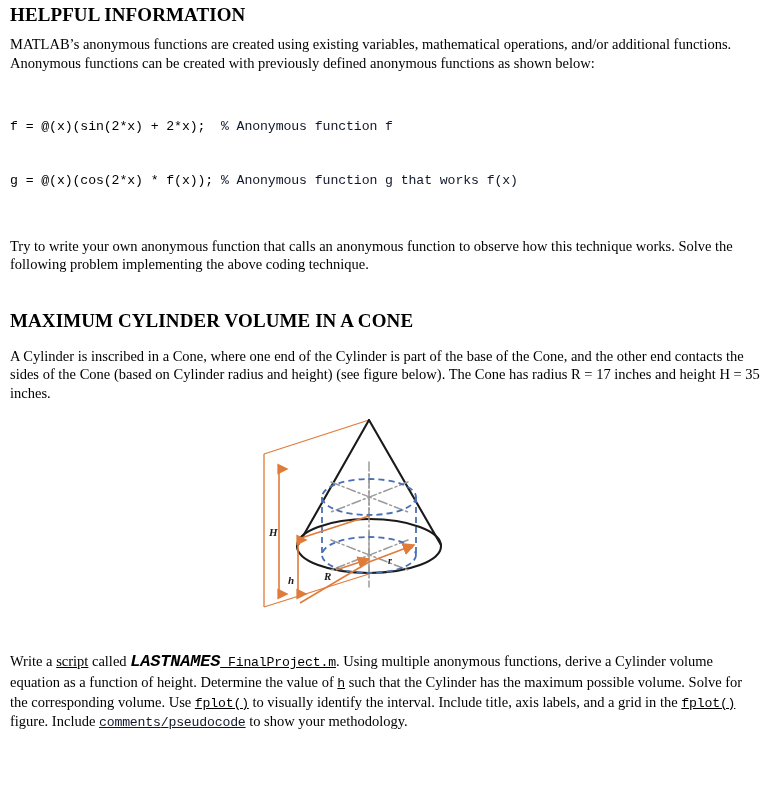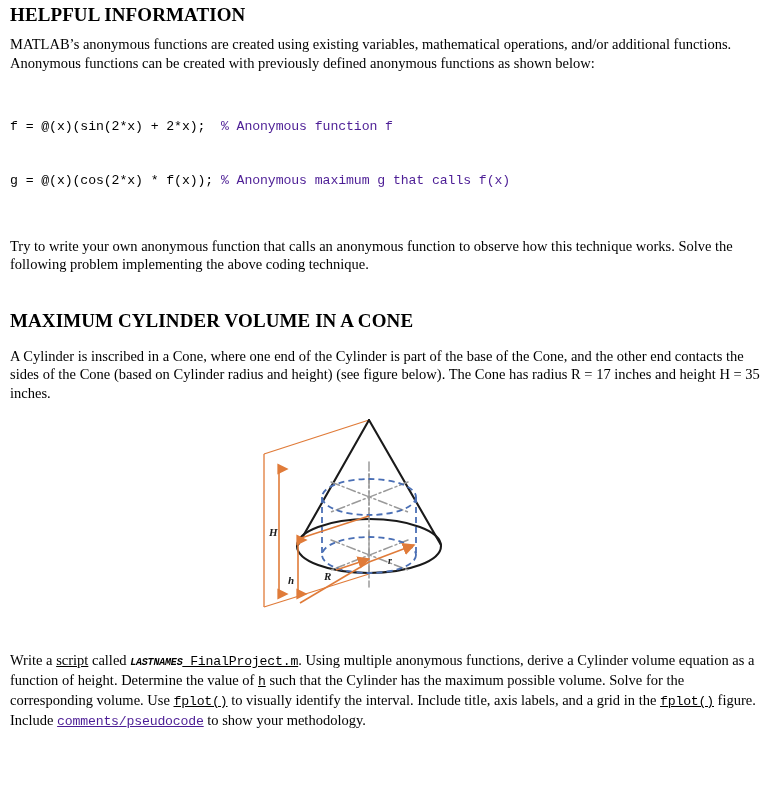--- a/index.html
+++ b/index.html
@@ -53,26 +53,26 @@
   }
   .code-line { display: block; }
   .mono {
     font-family: "Liberation Mono", monospace;
     font-size: 13.2px;
     letter-spacing: -0.2px;
     text-decoration: underline;
   }
   .mono-bi {
     font-family: "Liberation Mono", monospace;
-    font-size: 10px;
+    font-size: 17px;
     font-weight: bold;
     font-style: italic;
     letter-spacing: -0.2px;
   }
-  .cmt { color: #4c1d95; }
+  .cmt { color: #0f172a; }
   .u { text-decoration: underline; }
 
   .spacer-sm { height: 12px; }
   .spacer-lg { height: 26px; }
 
   
   .figure-wrap {
     width: 752px;
     text-align: center;
     margin: 10px 0 4px 0;
@@ -106,21 +106,21 @@
 
 <div class="page">
   <div class="content">
 
     <h1 class="section-title">HELPFUL INFORMATION</h1>
 
     <p class="body-text">MATLAB’s anonymous functions are created using existing variables, mathematical operations, and/or additional functions.  Anonymous functions can be created with previously defined anonymous functions as shown below:</p>
 
     <div class="code-block">
       <span class="code-line"><span>f = @(x)(sin(2*x) + 2*x);  </span><span class="cmt">% Anonymous function f</span></span>
-      <span class="code-line"><span>g = @(x)(cos(2*x) * f(x)); </span><span class="cmt">% Anonymous maximum g that calls f(x)</span></span>
+      <span class="code-line"><span>g = @(x)(cos(2*x) * f(x)); </span><span class="cmt">% Anonymous function g that works f(x)</span></span>
     </div>
 
     <p class="body-text">Try to write your own anonymous function that calls an anonymous function to observe how this technique works.  Solve the following problem implementing the above coding technique.</p>
 
     <div class="spacer-lg"></div>
 
     <h1 class="section-title">MAXIMUM CYLINDER VOLUME IN A CONE</h1>
 
     <div style="height:6px"></div>
 

